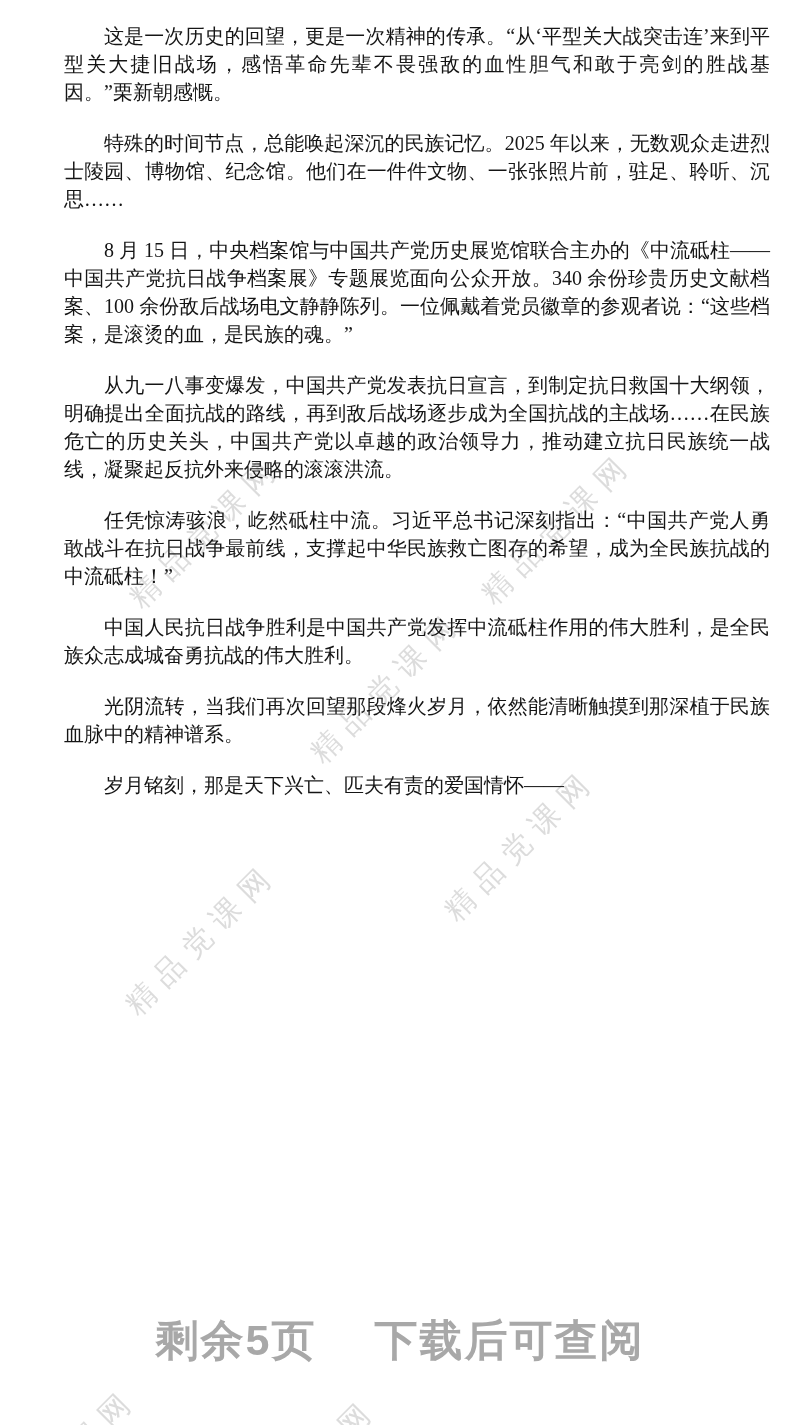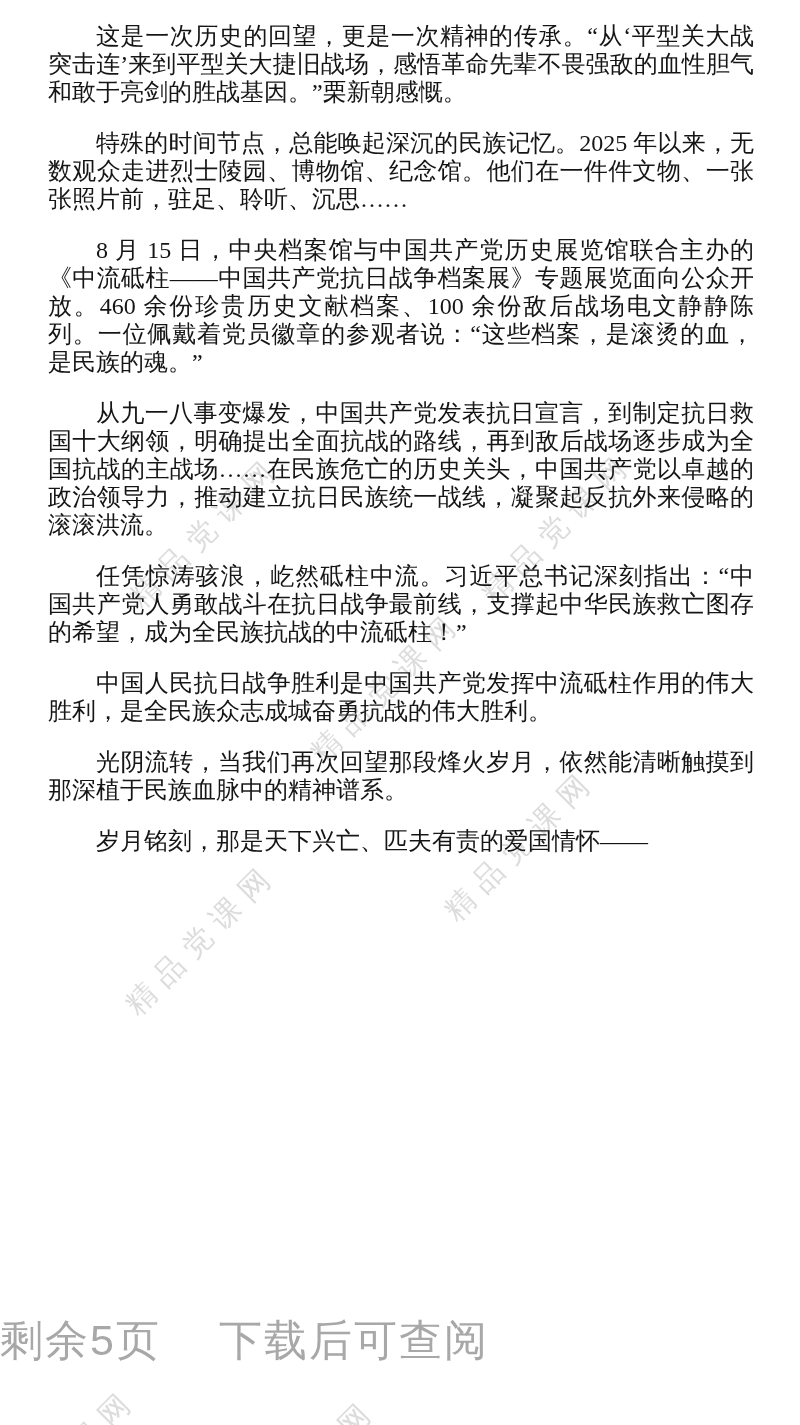--- a/index.html
+++ b/index.html
@@ -6,25 +6,25 @@
   .page {
     position: relative;
     width: 800px;
     height: 1425px;
     background: #ffffff;
     overflow: hidden;
     font-family: "Liberation Serif", "DejaVu Serif", serif;
   }
   .content {
     position: absolute;
-    left: 48px;
+    left: 64px;
     top: 22px;
     width: 706px;
     color: #151515;
-    font-size: 24px;
+    font-size: 20px;
     line-height: 28px;
     text-align: justify;
   }
   .content p {
     margin: 0 0 23px 0;
     text-indent: 2em;
     word-break: break-all;
   }
   .watermark {
     position: absolute;
@@ -46,22 +46,23 @@
   .wm3 { left: 285px; top: 663px; }
   .wm4 { left: 419px; top: 821px; }
   .wm5 { left: 100px; top: 915px; }
   .wm6 { left: -40px; top: 1440px; }
   .wm7 { left: 200px; top: 1450px; }
   .footer-note {
     position: absolute;
     left: 0;
     top: 1312px;
     width: 100%;
+    text-align: center;
     font-family: "Liberation Sans", "DejaVu Sans", sans-serif;
-    font-weight: normal;
+    font-weight: bold;
     font-size: 43px;
     color: #a8a8a8;
     letter-spacing: 2px;
     z-index: 3;
   }
   .footer-note .gap { margin-left: 58px; }
 </style>
 </head>
 <body>
 
@@ -71,21 +72,21 @@
   <div class="watermark wm2">精品党课网</div>
   <div class="watermark wm3">精品党课网</div>
   <div class="watermark wm4">精品党课网</div>
   <div class="watermark wm5">精品党课网</div>
   <div class="watermark wm6">精品党课网</div>
   <div class="watermark wm7">精品党课网</div>
 
   <div class="content">
     <p>这是一次历史的回望，更是一次精神的传承。“从‘平型关大战突击连’来到平型关大捷旧战场，感悟革命先辈不畏强敌的血性胆气和敢于亮剑的胜战基因。”栗新朝感慨。</p>
     <p>特殊的时间节点，总能唤起深沉的民族记忆。2025 年以来，无数观众走进烈士陵园、博物馆、纪念馆。他们在一件件文物、一张张照片前，驻足、聆听、沉思……</p>
-    <p>8 月 15 日，中央档案馆与中国共产党历史展览馆联合主办的《中流砥柱——中国共产党抗日战争档案展》专题展览面向公众开放。460 余份珍贵历史文献档案、100 余份敌后战场电文静静陈列。一位佩戴着党员徽章的参观者说：“这些档案，是滚烫的血，是民族的魂。”</p>
+    <p>8 月 15 日，中央档案馆与中国共产党历史展览馆联合主办的《中流砥柱——中国共产党抗日战争档案展》专题展览面向公众开放。340 余份珍贵历史文献档案、100 余份敌后战场电文静静陈列。一位佩戴着党员徽章的参观者说：“这些档案，是滚烫的血，是民族的魂。”</p>
     <p>从九一八事变爆发，中国共产党发表抗日宣言，到制定抗日救国十大纲领，明确提出全面抗战的路线，再到敌后战场逐步成为全国抗战的主战场……在民族危亡的历史关头，中国共产党以卓越的政治领导力，推动建立抗日民族统一战线，凝聚起反抗外来侵略的滚滚洪流。</p>
     <p>任凭惊涛骇浪，屹然砥柱中流。习近平总书记深刻指出：“中国共产党人勇敢战斗在抗日战争最前线，支撑起中华民族救亡图存的希望，成为全民族抗战的中流砥柱！”</p>
     <p>中国人民抗日战争胜利是中国共产党发挥中流砥柱作用的伟大胜利，是全民族众志成城奋勇抗战的伟大胜利。</p>
     <p>光阴流转，当我们再次回望那段烽火岁月，依然能清晰触摸到那深植于民族血脉中的精神谱系。</p>
     <p>岁月铭刻，那是天下兴亡、匹夫有责的爱国情怀——</p>
   </div>
 
   <div class="footer-note">
     <span>剩余5页</span><span class="gap">下载后可查阅</span>
   </div>

